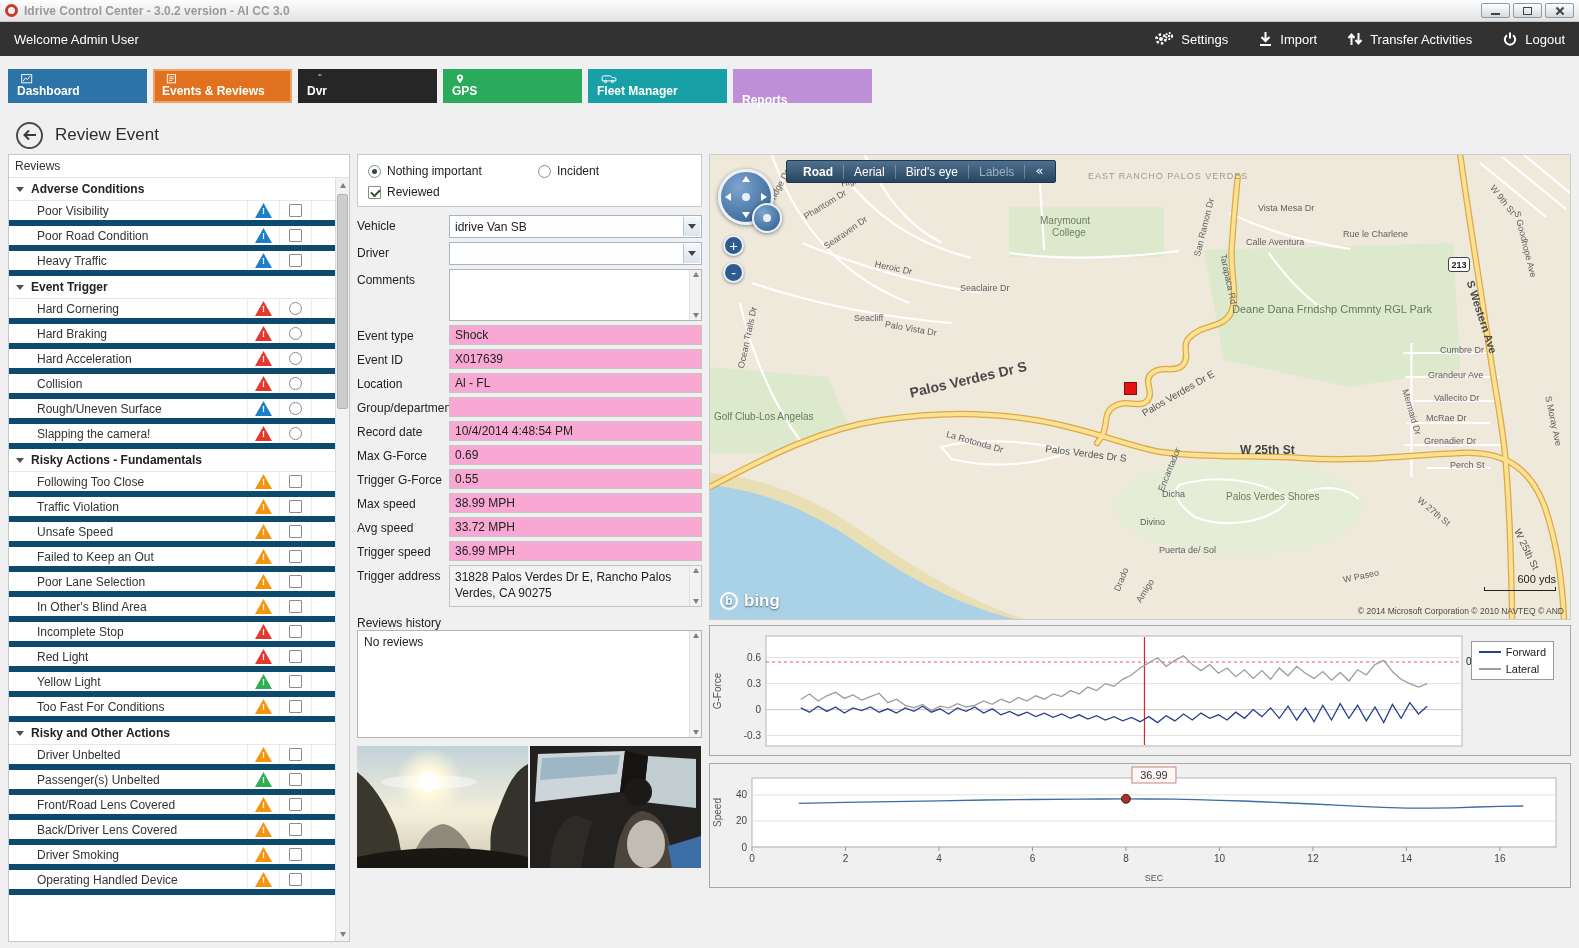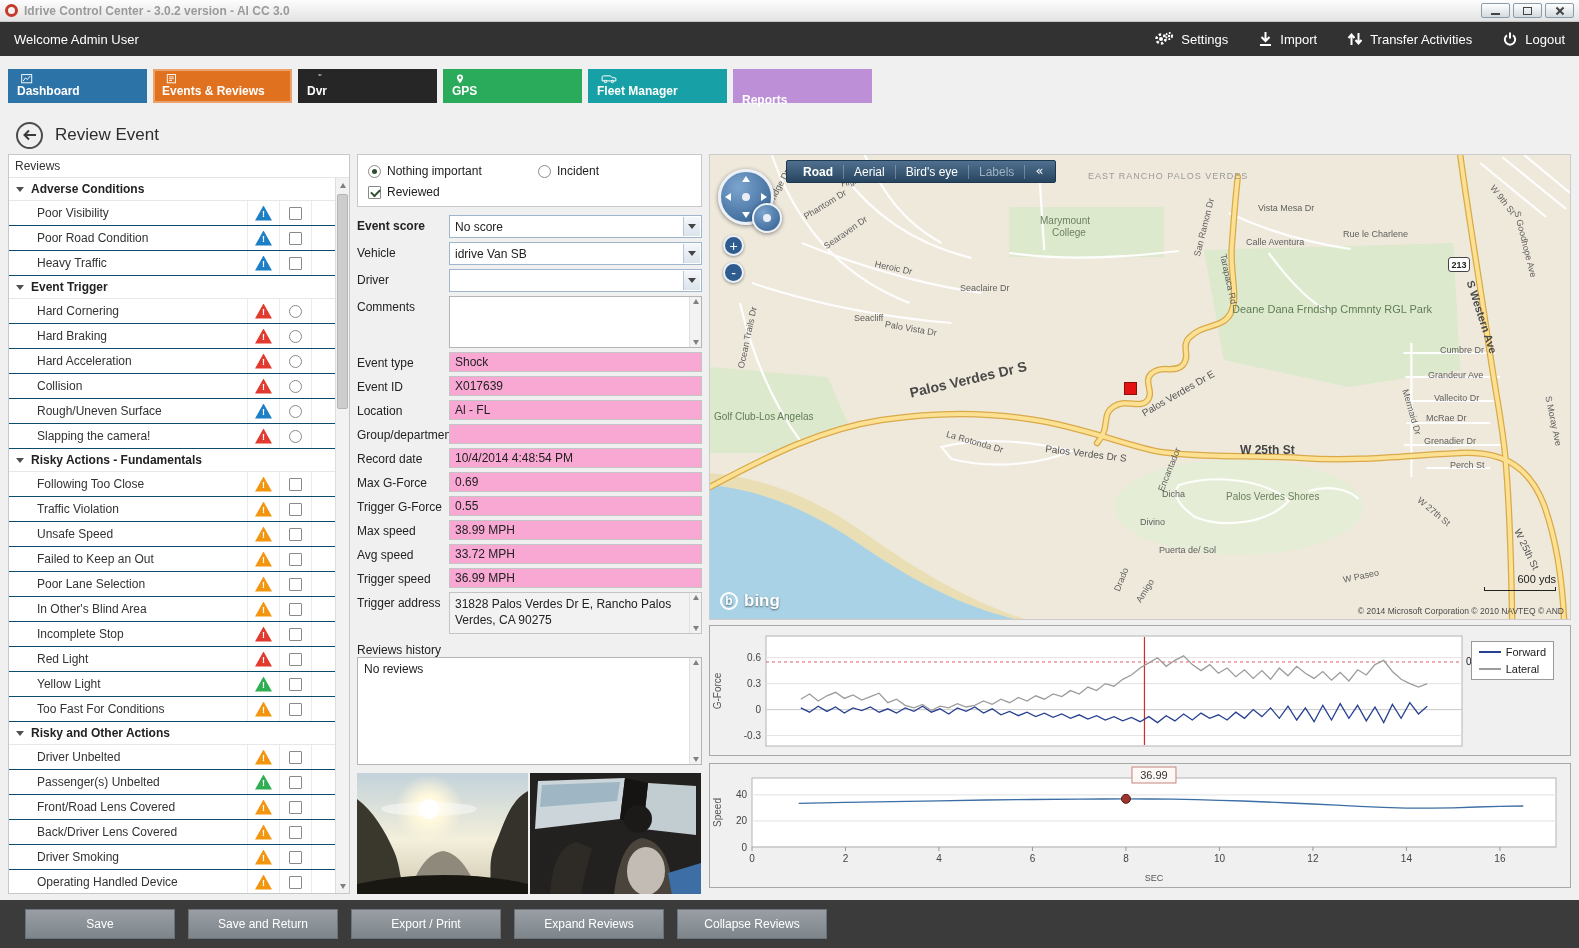--- a/index.html
+++ b/index.html
@@ -45,21 +45,21 @@
 .reviews-header{font-size:12px;color:#333;padding:4px 6px;border-bottom:1px solid #e4e4e4;flex:none}
 .reviews-body{flex:1;display:flex;min-height:0}
 .reviews-tree{flex:1;overflow:hidden}
 .rev-scrollbar{width:14px;flex:none;background:#f2f2f2;border-left:1px solid #ddd;position:relative;display:flex;flex-direction:column;justify-content:space-between}
 .sb-arrow{height:14px;display:flex;align-items:center;justify-content:center}
 .up-tri{width:0;height:0;border-left:3.5px solid transparent;border-right:3.5px solid transparent;border-bottom:5px solid #808080}
 .down-tri{width:0;height:0;border-left:3.5px solid transparent;border-right:3.5px solid transparent;border-top:5px solid #808080}
 .rev-thumb{position:absolute;left:1px;right:1px;top:16px;height:215px;background:#cdcdcd;border:1px solid #b5b5b5;border-radius:2px}
 .rev-group{display:flex;align-items:center;gap:7px;height:23px;padding-left:7px;border-bottom:1px solid #e8e8e8;font-weight:bold;font-size:12px;color:#222;cursor:pointer}
 .caret{width:0;height:0;border-left:4px solid transparent;border-right:4px solid transparent;border-top:5px solid #505050}
-.rev-row{display:grid;grid-template-columns:1fr 32px 32px 24px;align-items:stretch;height:25px;border-bottom:1px solid #0c4a6e;font-size:12px;color:#333}
+.rev-row{display:grid;grid-template-columns:1fr 32px 32px 24px;align-items:stretch;height:25px;border-bottom:6px solid #0c4a6e;font-size:12px;color:#333}
 .rev-label{padding-left:28px;display:flex;align-items:center}
 .rev-cell{display:flex;align-items:center;justify-content:center;border-left:1px solid #ececec}
 .tri{width:17px;height:15px;clip-path:polygon(50% 0,100% 100%,0 100%);display:flex;align-items:flex-end;justify-content:center;color:#fff;font-size:9px;font-weight:bold;line-height:14px}
 .cb{width:13px;height:13px;border:1px solid #8a8a8a;background:#fff;border-radius:1px;position:relative;flex:none}
 .rb{width:13px;height:13px;border:1px solid #8a8a8a;background:#fff;border-radius:50%;position:relative;flex:none}
 .cb.checked::after{content:"";position:absolute;left:2px;top:2px;width:7px;height:4px;border-left:2px solid #2f4f2f;border-bottom:2px solid #2f4f2f;transform:rotate(-45deg)}
 .rb.checked::after{content:"";position:absolute;left:3px;top:3px;width:5px;height:5px;border-radius:50%;background:#2f4f2f}
 
 
 .center-col{width:345px;flex:none;display:flex;flex-direction:column;min-height:0;overflow:hidden}
@@ -541,31 +541,20 @@
         <div class="class-row">
           <label class="opt">
             <span class="cb checked"></span>
             <span>Reviewed</span>
           </label>
         </div>
       </div>
 
       <div class="form">
           <div class="form-row">
-            <div class="f-label bold">Event score</div>
-            <div class="f-field">
-              <div class="select">
-                <span>No score</span>
-                <span class="arrow-box">
-                  <span class="arrow-down"></span>
-                </span>
-              </div>
-            </div>
-          </div>
-          <div class="form-row">
             <div class="f-label">Vehicle</div>
             <div class="f-field">
               <div class="select">
                 <span>idrive Van SB</span>
                 <span class="arrow-box">
                   <span class="arrow-down"></span>
                 </span>
               </div>
             </div>
           </div>
@@ -910,21 +899,14 @@
               <text x="443.95348837209303" y="15" text-anchor="middle" font-size="11" fill="#333">36.99</text>
               <text x="11" y="48.5" font-size="10" fill="#555" transform="rotate(-90 11 48.5)" text-anchor="middle">Speed</text>
               <text x="444" y="117" font-size="9" fill="#555" text-anchor="middle">SEC</text>
             </svg>
           </div>
       </div>
 
     </div>
   </div>
 
-  <div class="footer">
-      <div class="f-btn">Save</div>
-      <div class="f-btn">Save and Return</div>
-      <div class="f-btn">Export / Print</div>
-      <div class="f-btn">Expand Reviews</div>
-      <div class="f-btn">Collapse Reviews</div>
-    </div>
 
 </div>
 
 </body></html>

